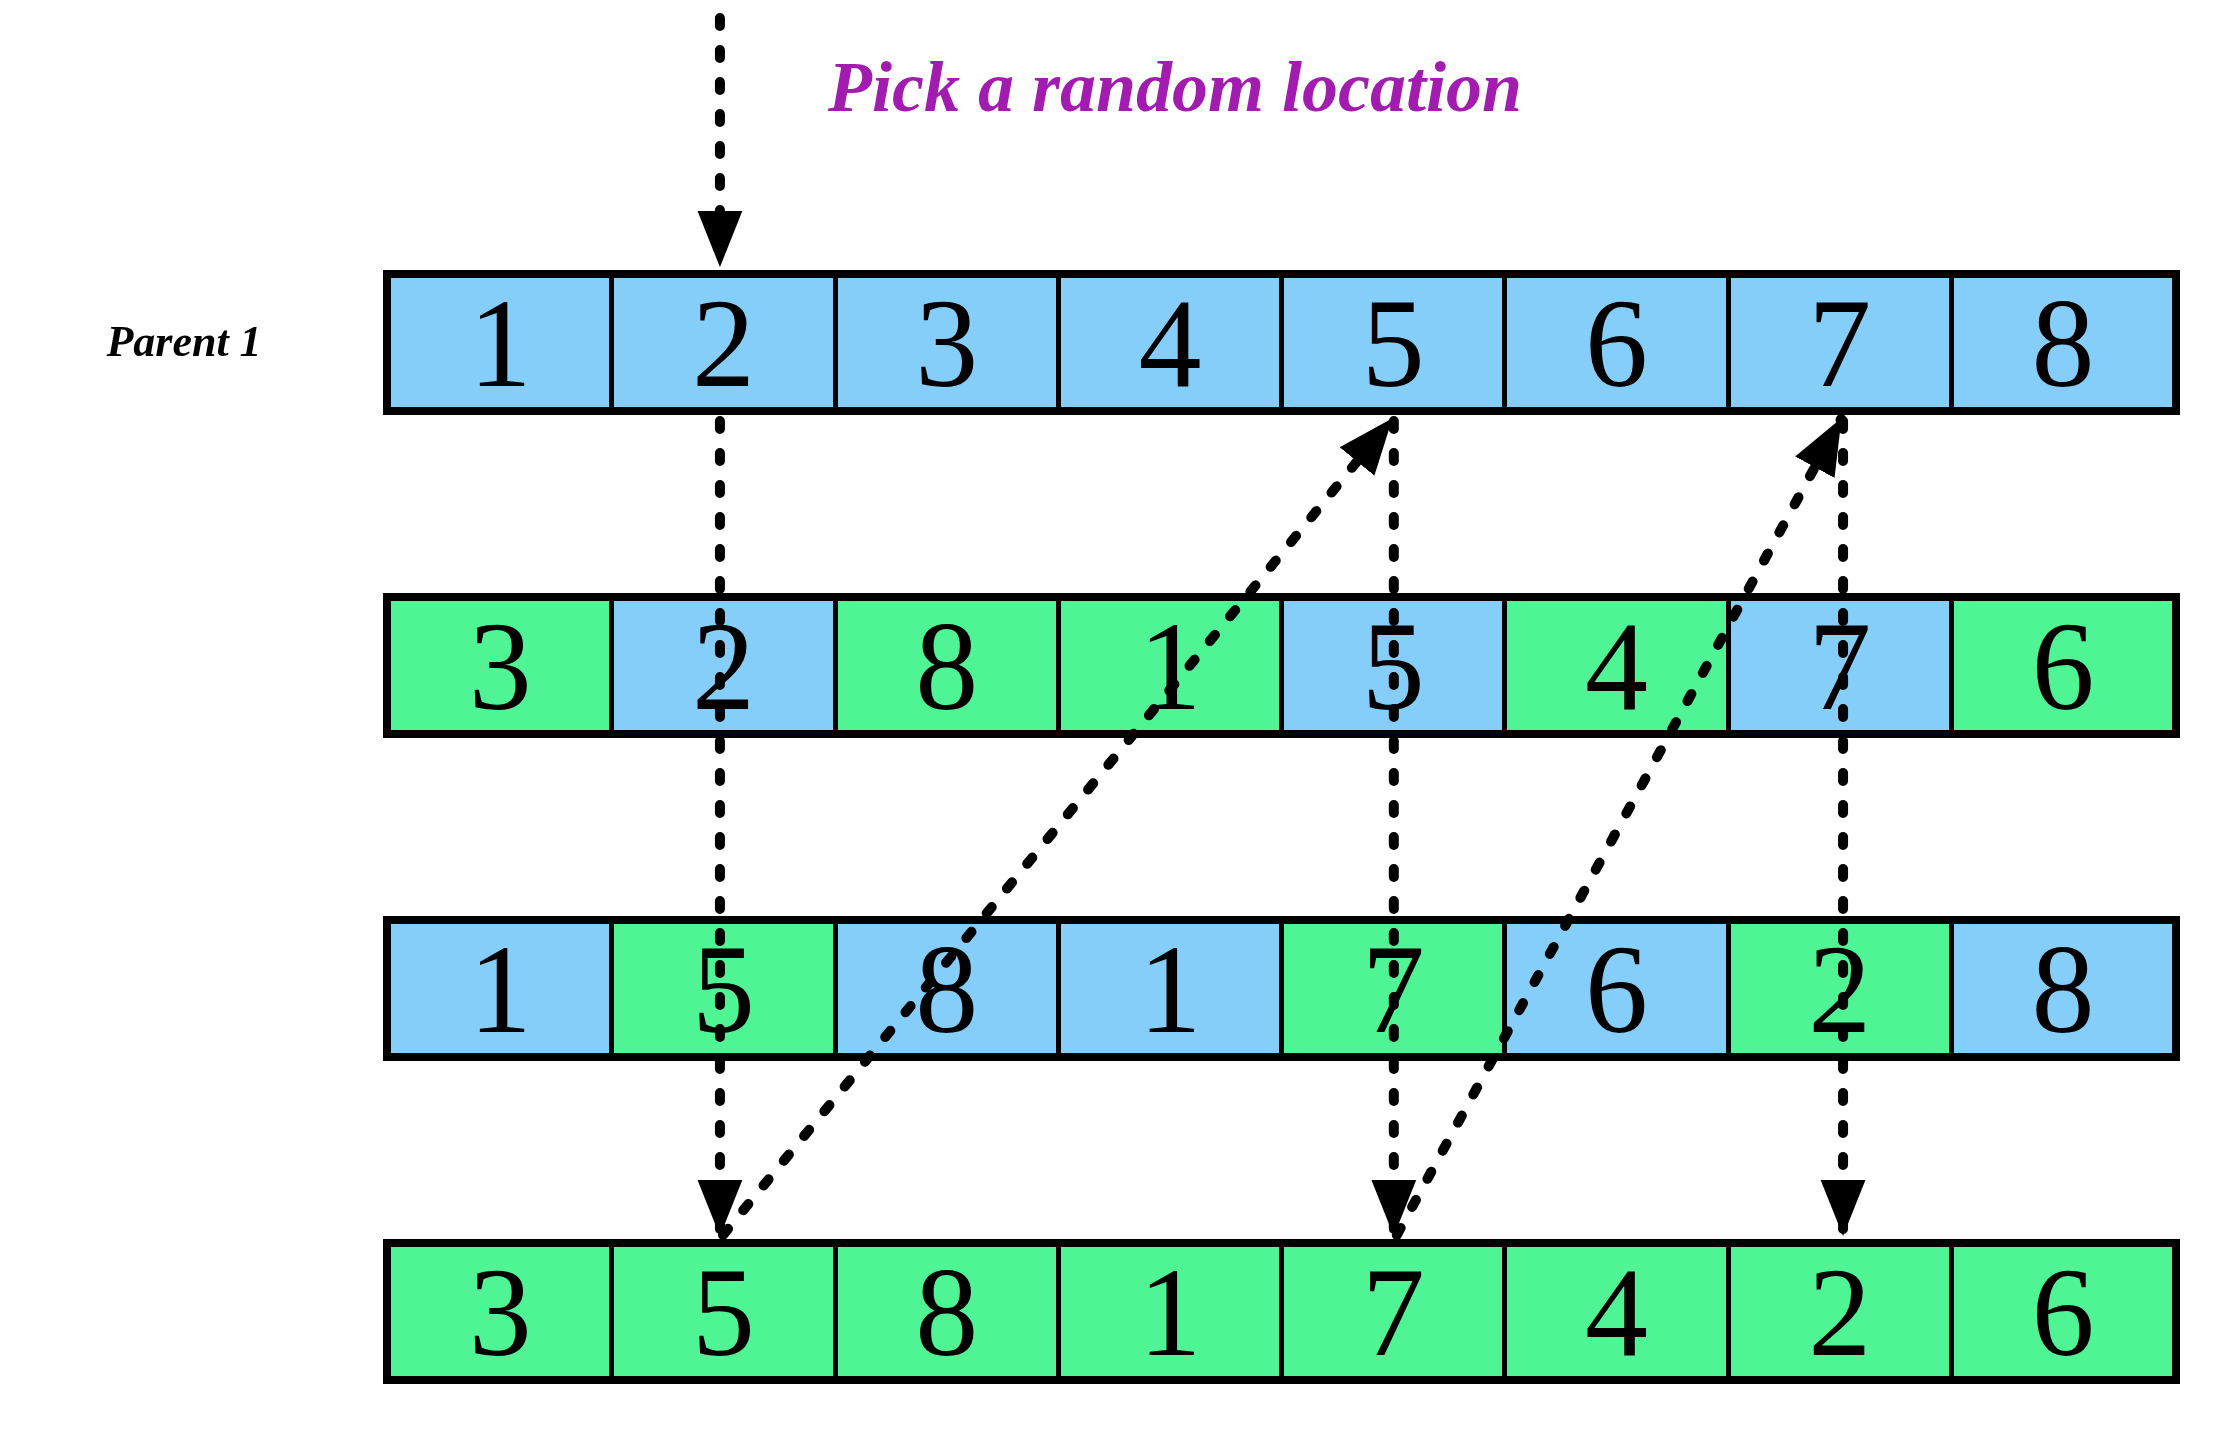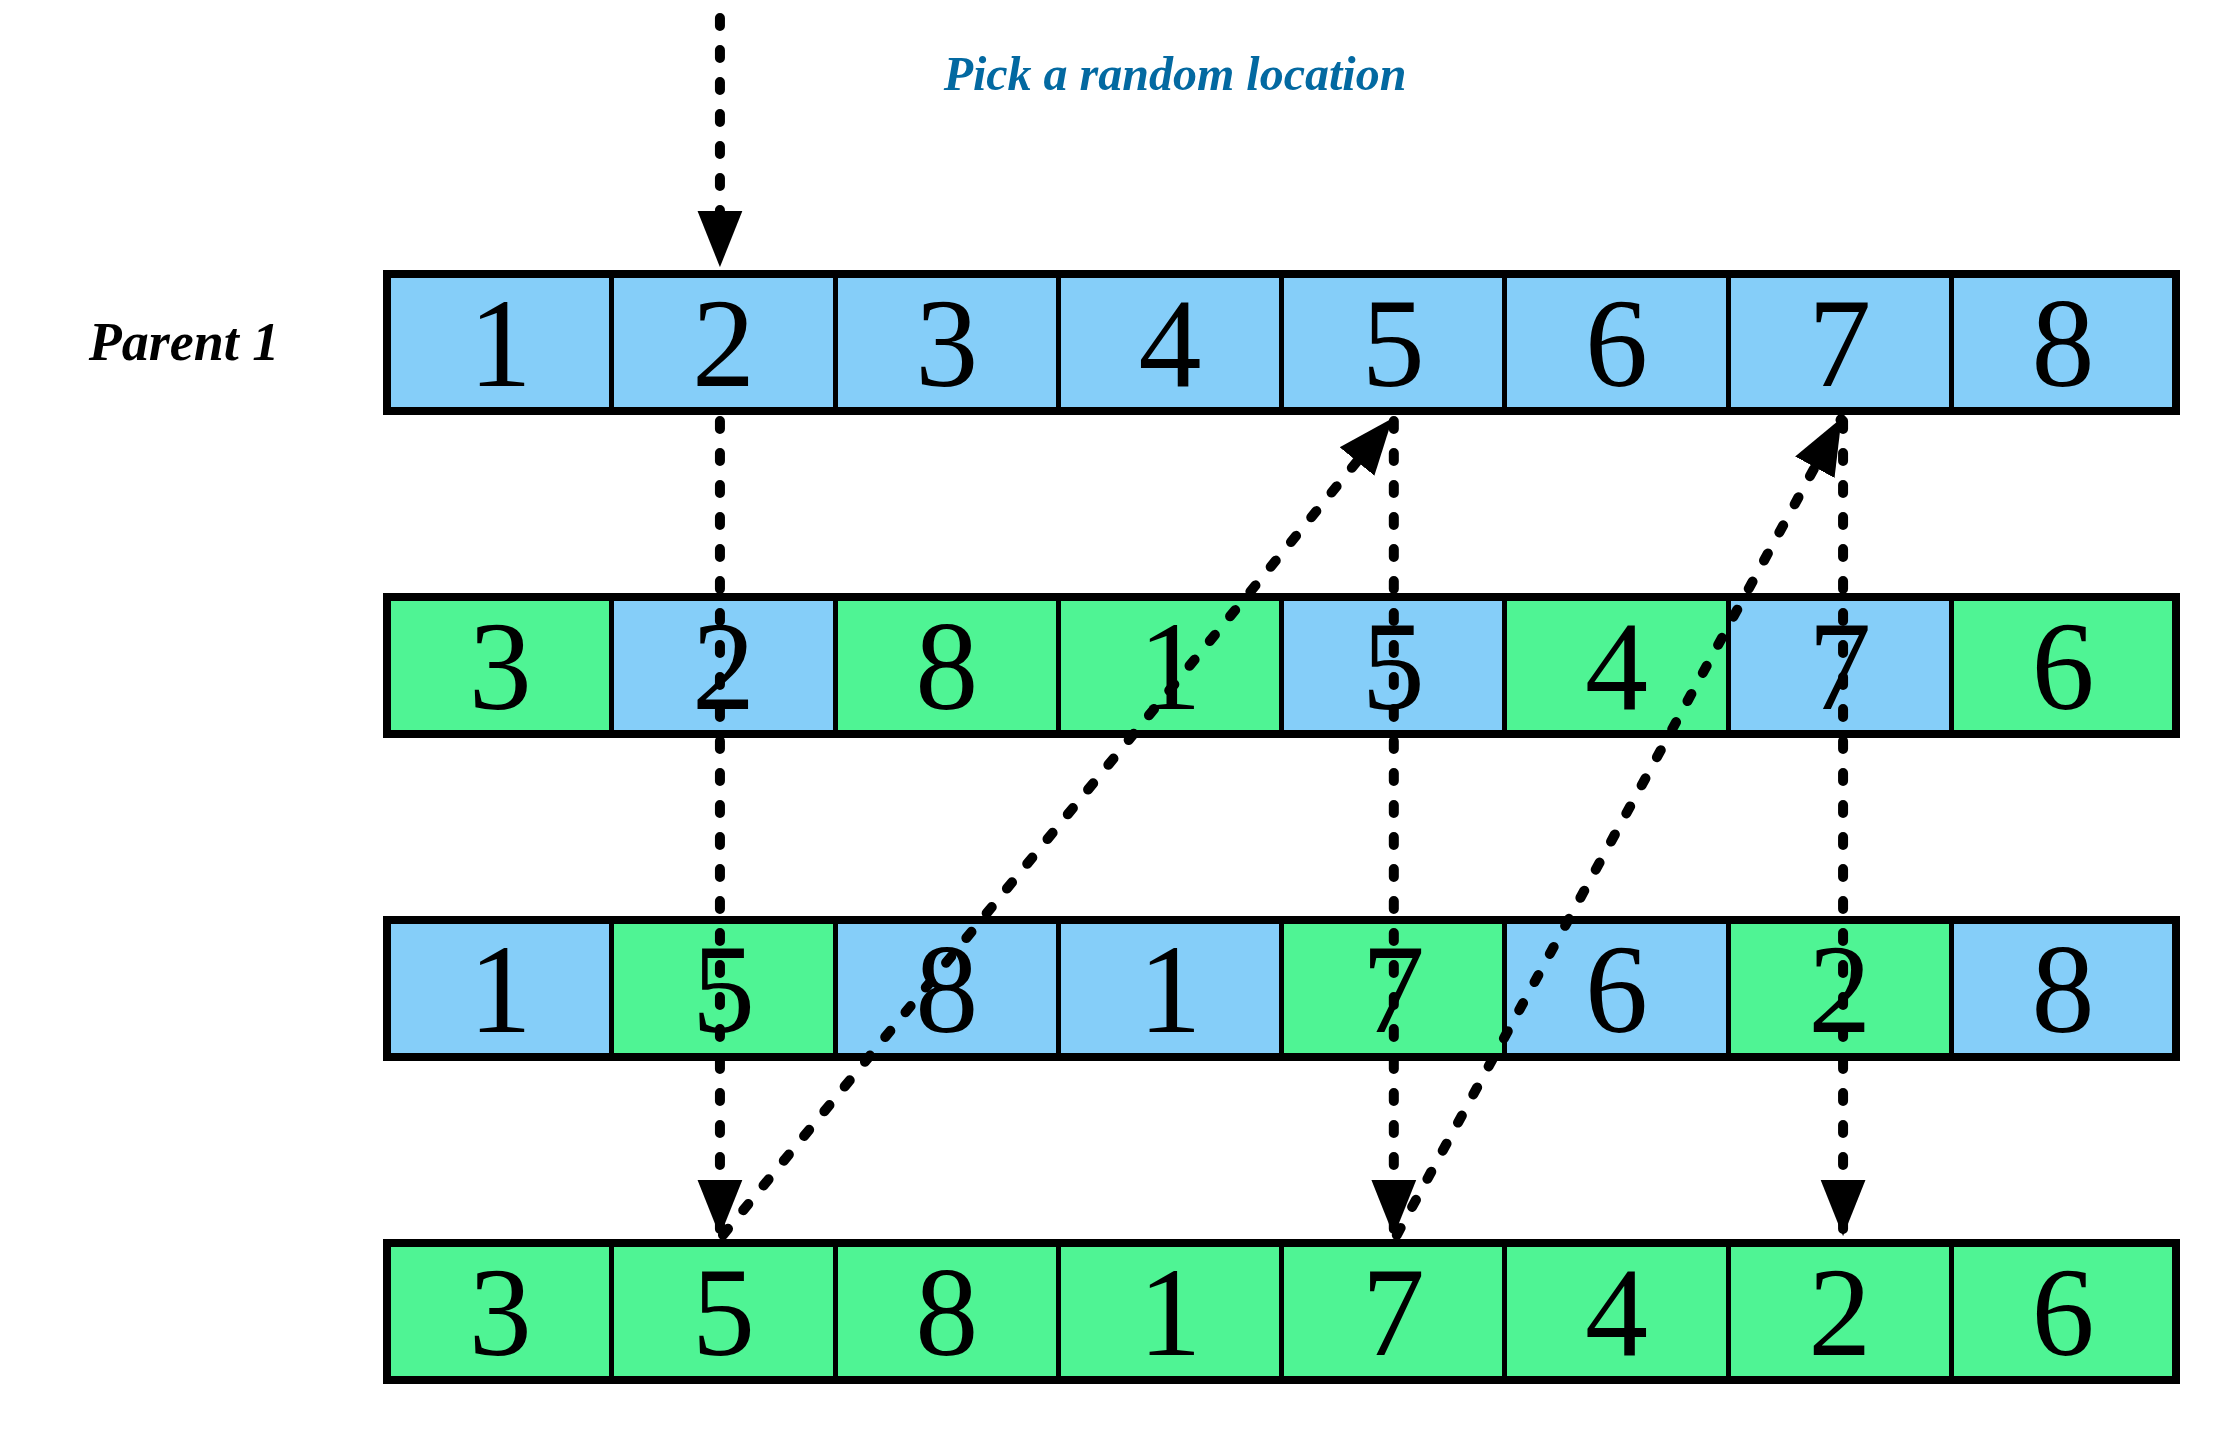--- a/index.html
+++ b/index.html
@@ -8,30 +8,30 @@
     width:2222px;height:1445px;
     background:#ffffff;
     overflow:hidden;
     font-family:"Liberation Serif",serif;
   }
   .title{
     position:absolute;
     left:795px;top:48px;width:760px;
     text-align:center;
     font-style:italic;font-weight:bold;
-    font-size:48px;line-height:1.1;
-    color:#0369a1;
+    font-size:72px;line-height:1.1;
+    color:#a21caf;
     white-space:nowrap;
   }
   .row-label{
     position:absolute;
     left:8px;width:352px;
     text-align:center;
     font-style:italic;font-weight:bold;
-    font-size:54px;line-height:100px;
+    font-size:44px;line-height:100px;
     color:#000;
     white-space:nowrap;
   }
   .lbl0{top:292px;} .lbl1{top:615px;} .lbl2{top:938px;} .lbl3{top:1261px;}
   .row{
     position:absolute;
     left:383px;width:1797px;height:145px;
     box-sizing:border-box;
     border:8px solid #000;
     display:flex;

